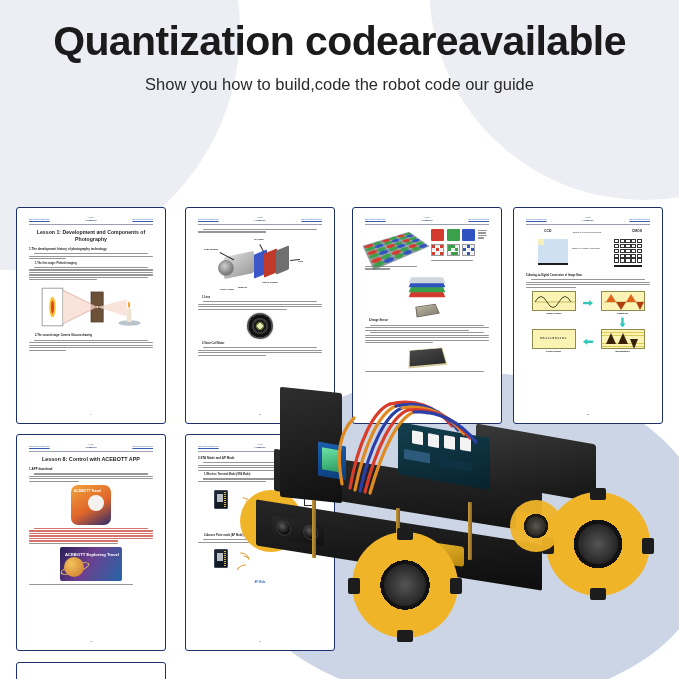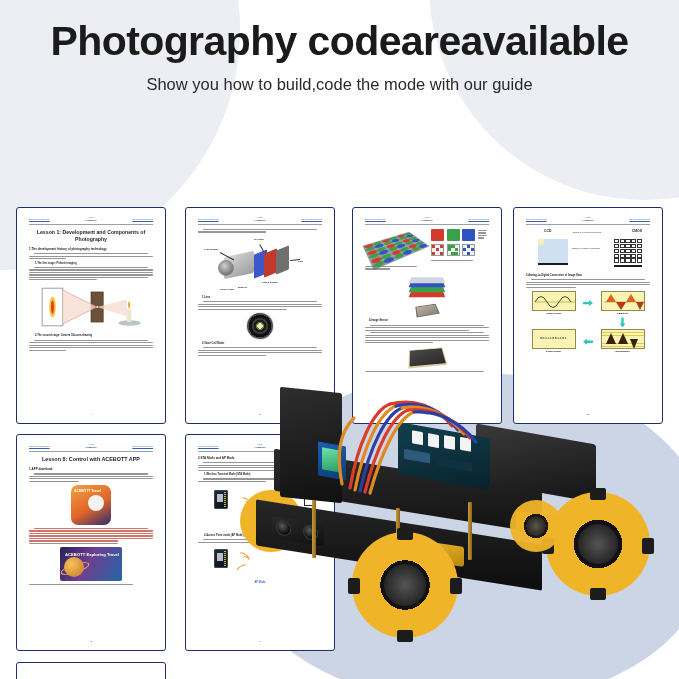--- a/index.html
+++ b/index.html
@@ -218,22 +218,22 @@
 <body>
 
 <div id="bg-layer">
   <div class="blob-tl"></div>
   <div class="blob-tr"></div>
   <div class="blob-robot"></div>
   <div class="blob-robot2"></div>
 </div>
 
 <div id="header">
-  <div id="page-title">Photography codeareavailable</div>
-  <div id="page-subtitle">Show you how to build,code the mode with our guide</div>
+  <div id="page-title">Quantization codeareavailable</div>
+  <div id="page-subtitle">Show you how to build,code the robot code our guide</div>
 </div>
 
 <div id="cards">
 
   <div class="doc-card" style="left:16px; top:113px; width:150px; height:217px;">
     <div class="page">
       <div class="pg-head">
         <span class="hlink">http://www.acebott.com</span>
         <span class="hlogo">
           <span class="sub">TO BE</span><br>

